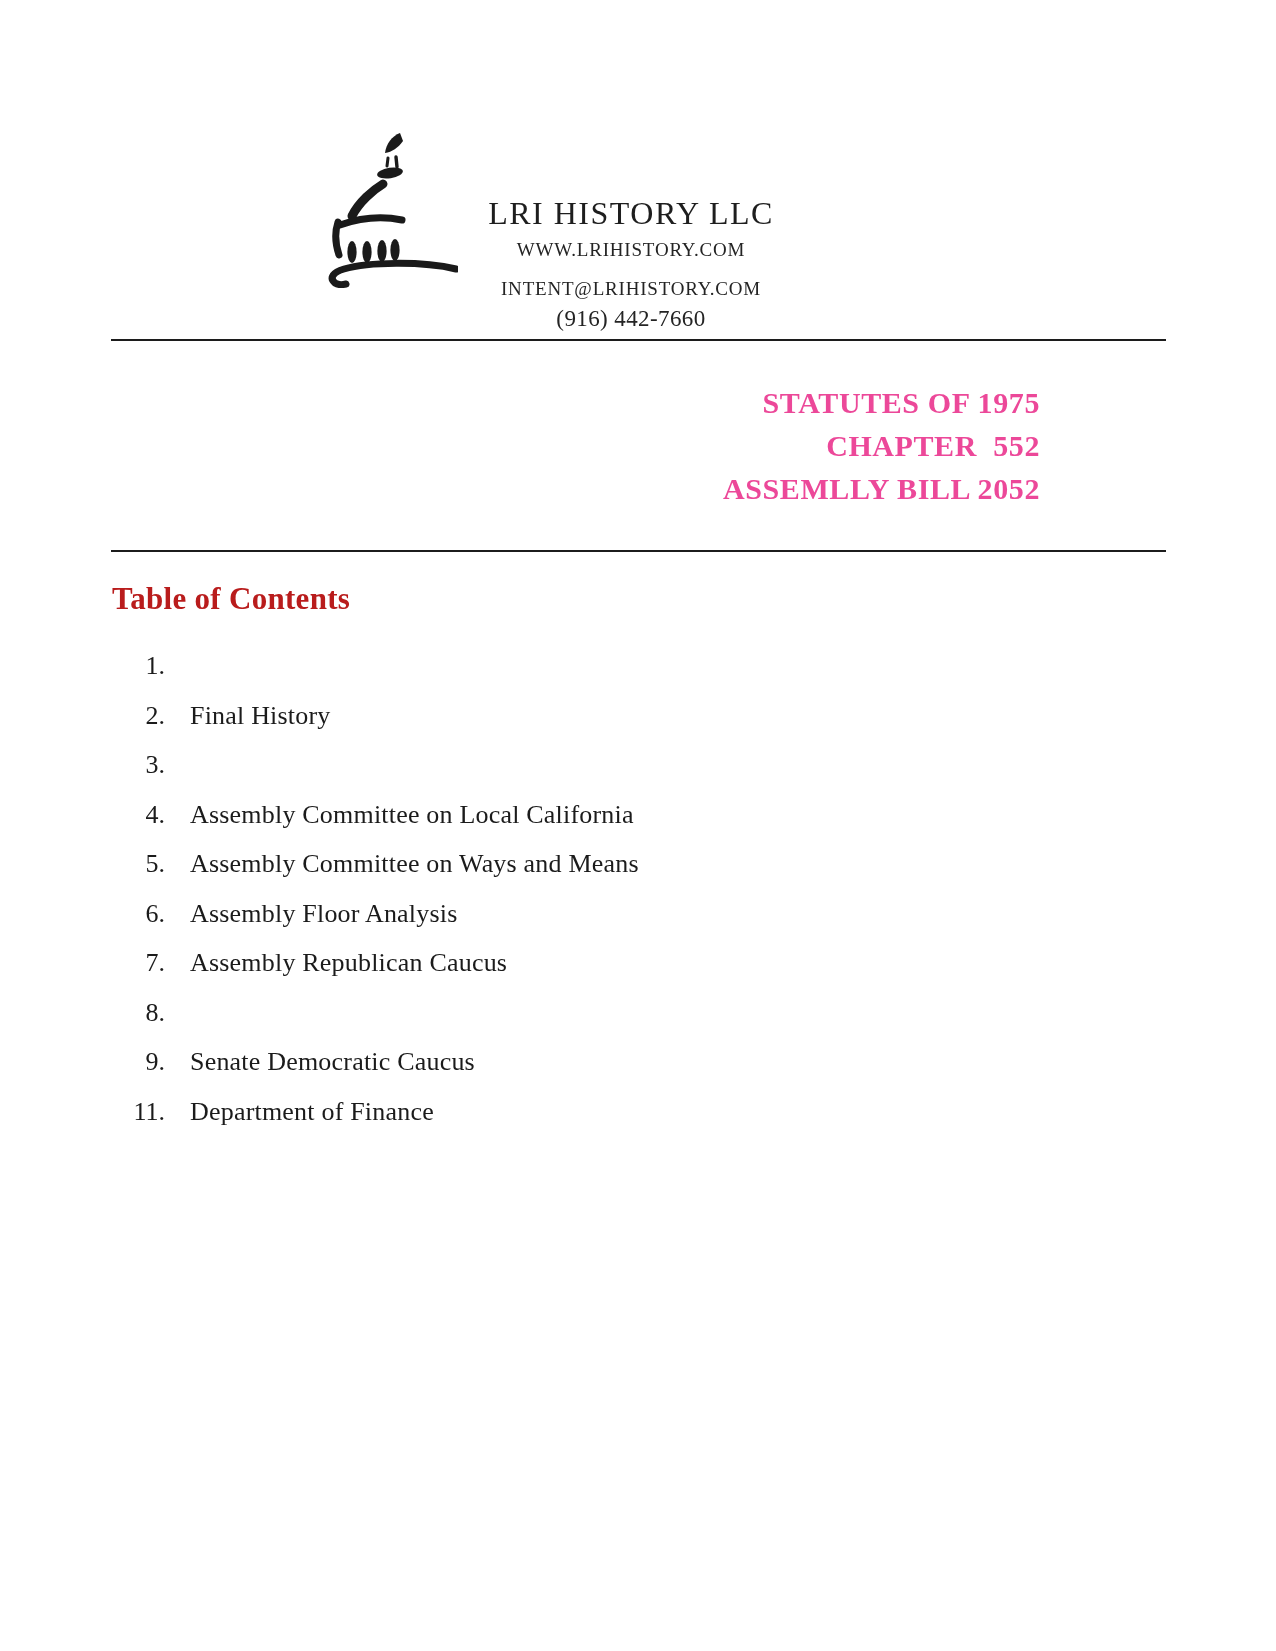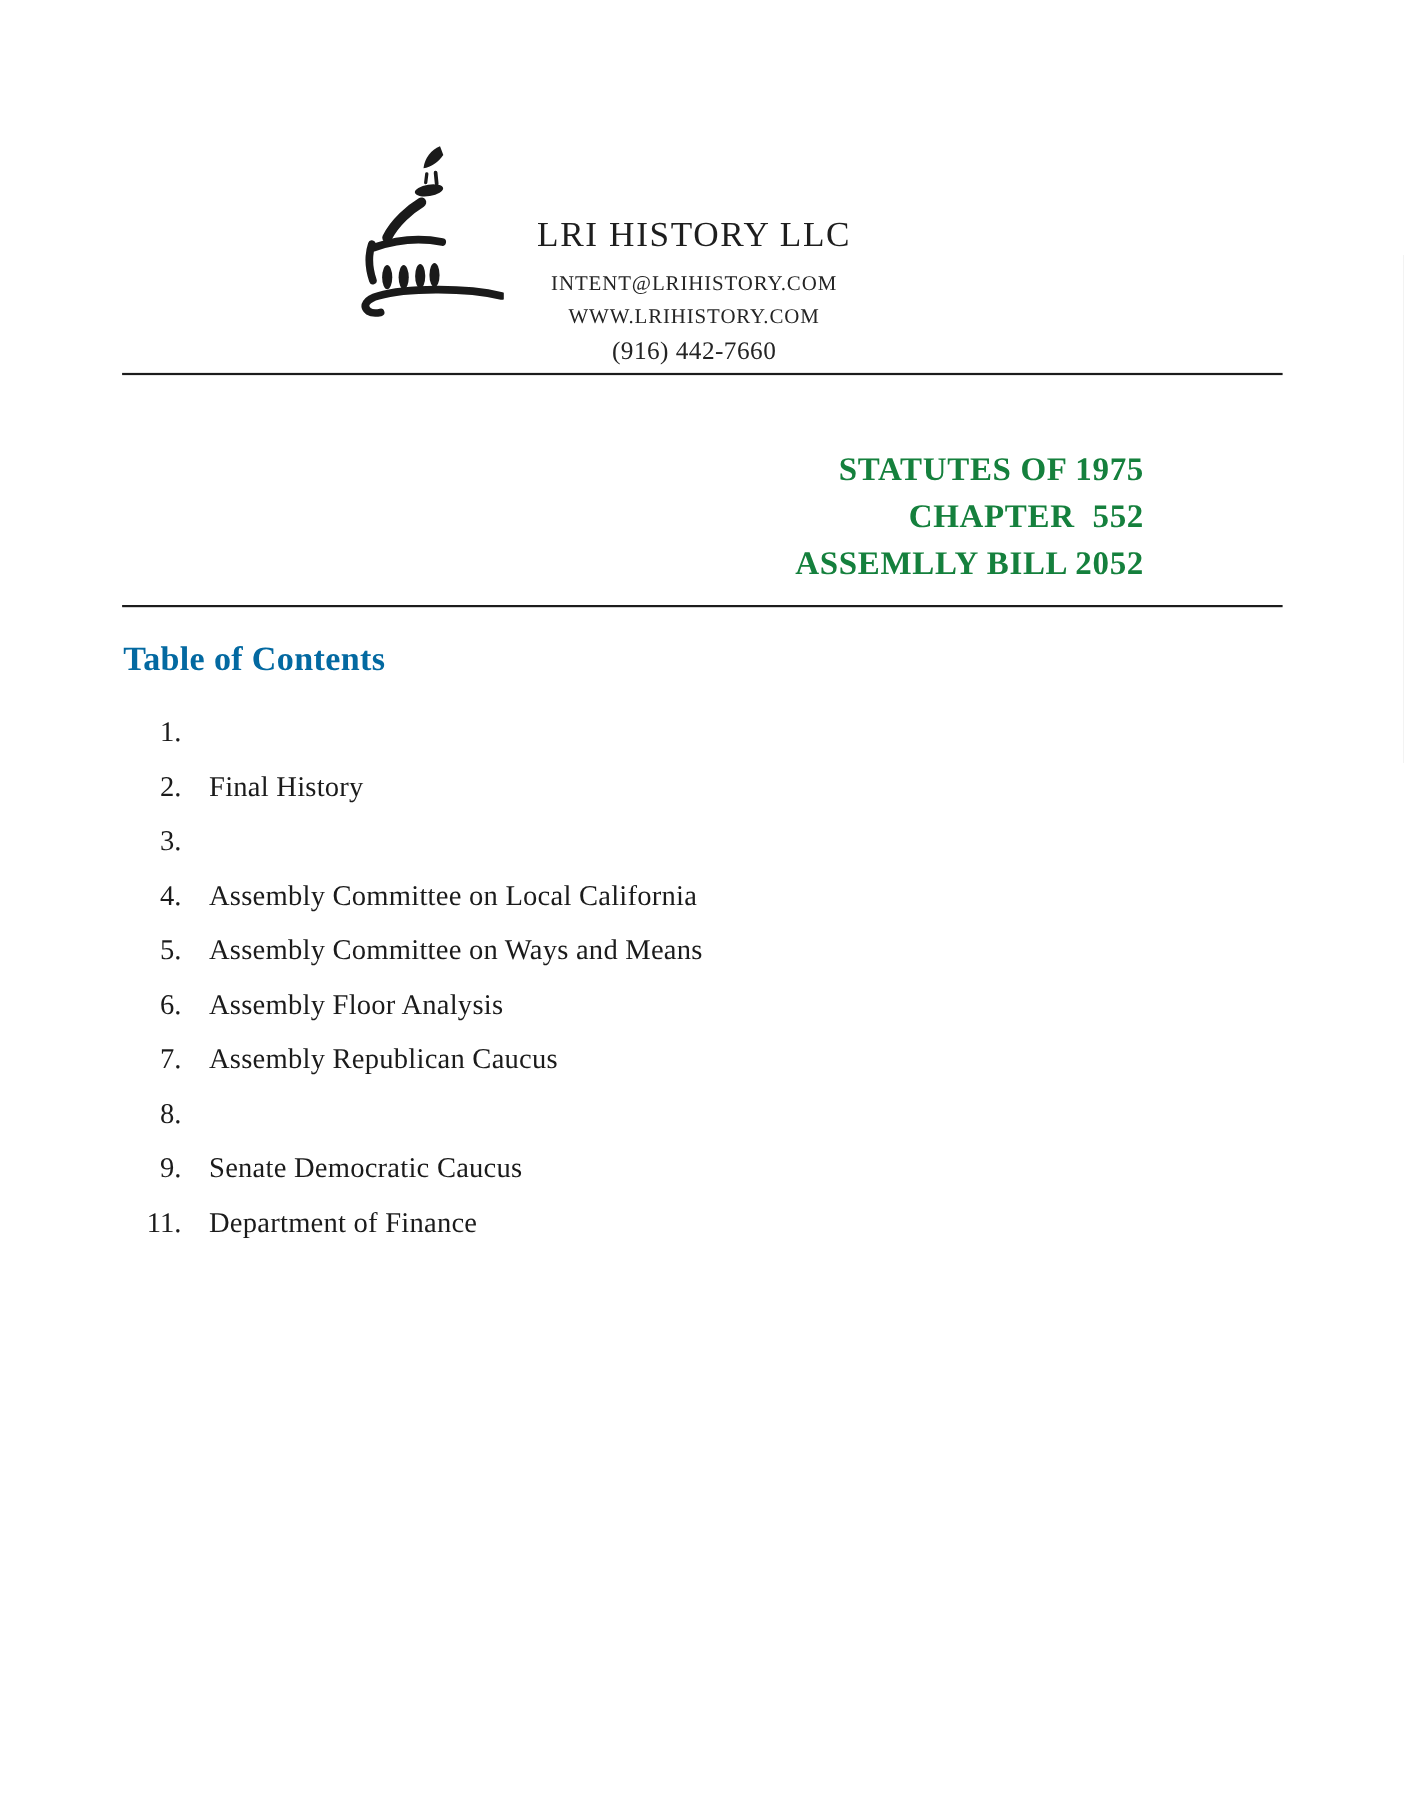--- a/index.html
+++ b/index.html
@@ -84,21 +84,21 @@
   }
 
   
   .toc-heading {
     position: absolute;
     left: 112px;
     top: 581px;
     font-size: 31px;
     font-weight: bold;
     letter-spacing: 0.3px;
-    color: #0369a1;
+    color: #b91c1c;
   }
   .toc-list {
     position: absolute;
     left: 0;
     top: 641px;
     width: 1276px;
   }
   .toc-row {
     display: flex;
     height: 49.5px;
@@ -151,29 +151,29 @@
       <ellipse class="fill" cx="61" cy="124" rx="4.6" ry="11"></ellipse>
       <ellipse class="fill" cx="76" cy="123" rx="4.6" ry="11"></ellipse>
       <ellipse class="fill" cx="89" cy="122" rx="4.6" ry="11"></ellipse>
 
       <path class="stroke" style="stroke-width:7" d="M150,141 C116,133 62,134 38,141 C27,144 23,150 29,155 C32,157 36,157 40,156"></path>
     </svg>
   </div>
 
   <div class="contact-block">
     <div class="company-name">LRI HISTORY LLC</div>
+    <div class="contact-line">WWW.LRIHISTORY.COM</div>
     <div class="contact-line first">INTENT@LRIHISTORY.COM</div>
-    <div class="contact-line">WWW.LRIHISTORY.COM</div>
     <div class="contact-line phone">(916) 442-7660</div>
   </div>
 
   <div class="rule rule-top"></div>
   <div class="rule rule-bottom"></div>
 
-  <div class="doc-title" id="docTitle" style="color: #15803d; margin-top: 24px;">
+  <div class="doc-title" id="docTitle" style="color: #ec4899;">
     <div class="doc-title-line">STATUTES OF 1975</div>
     <div class="doc-title-line">CHAPTER  552</div>
     <div class="doc-title-line">ASSEMLLY BILL 2052</div>
   </div>
 
   <div class="toc-heading">Table of Contents</div>
 
   <div class="toc-list">
     <div class="toc-row">
       <span class="toc-num">1.</span>

